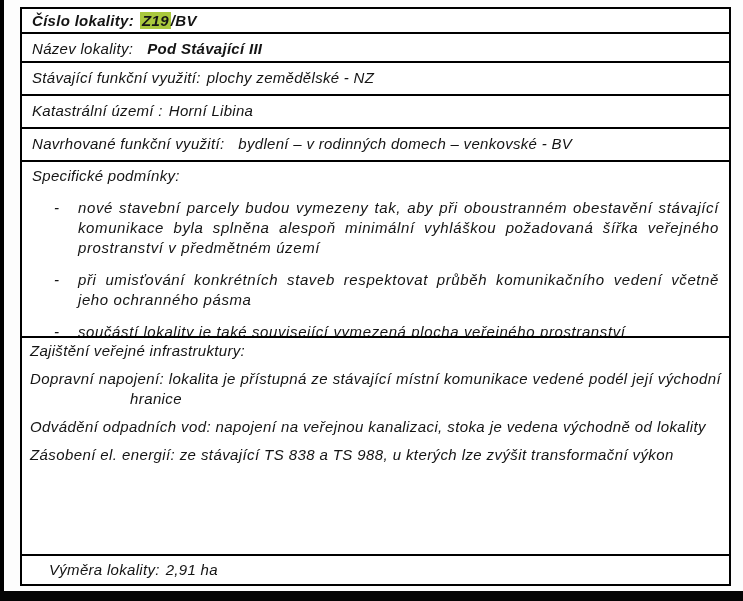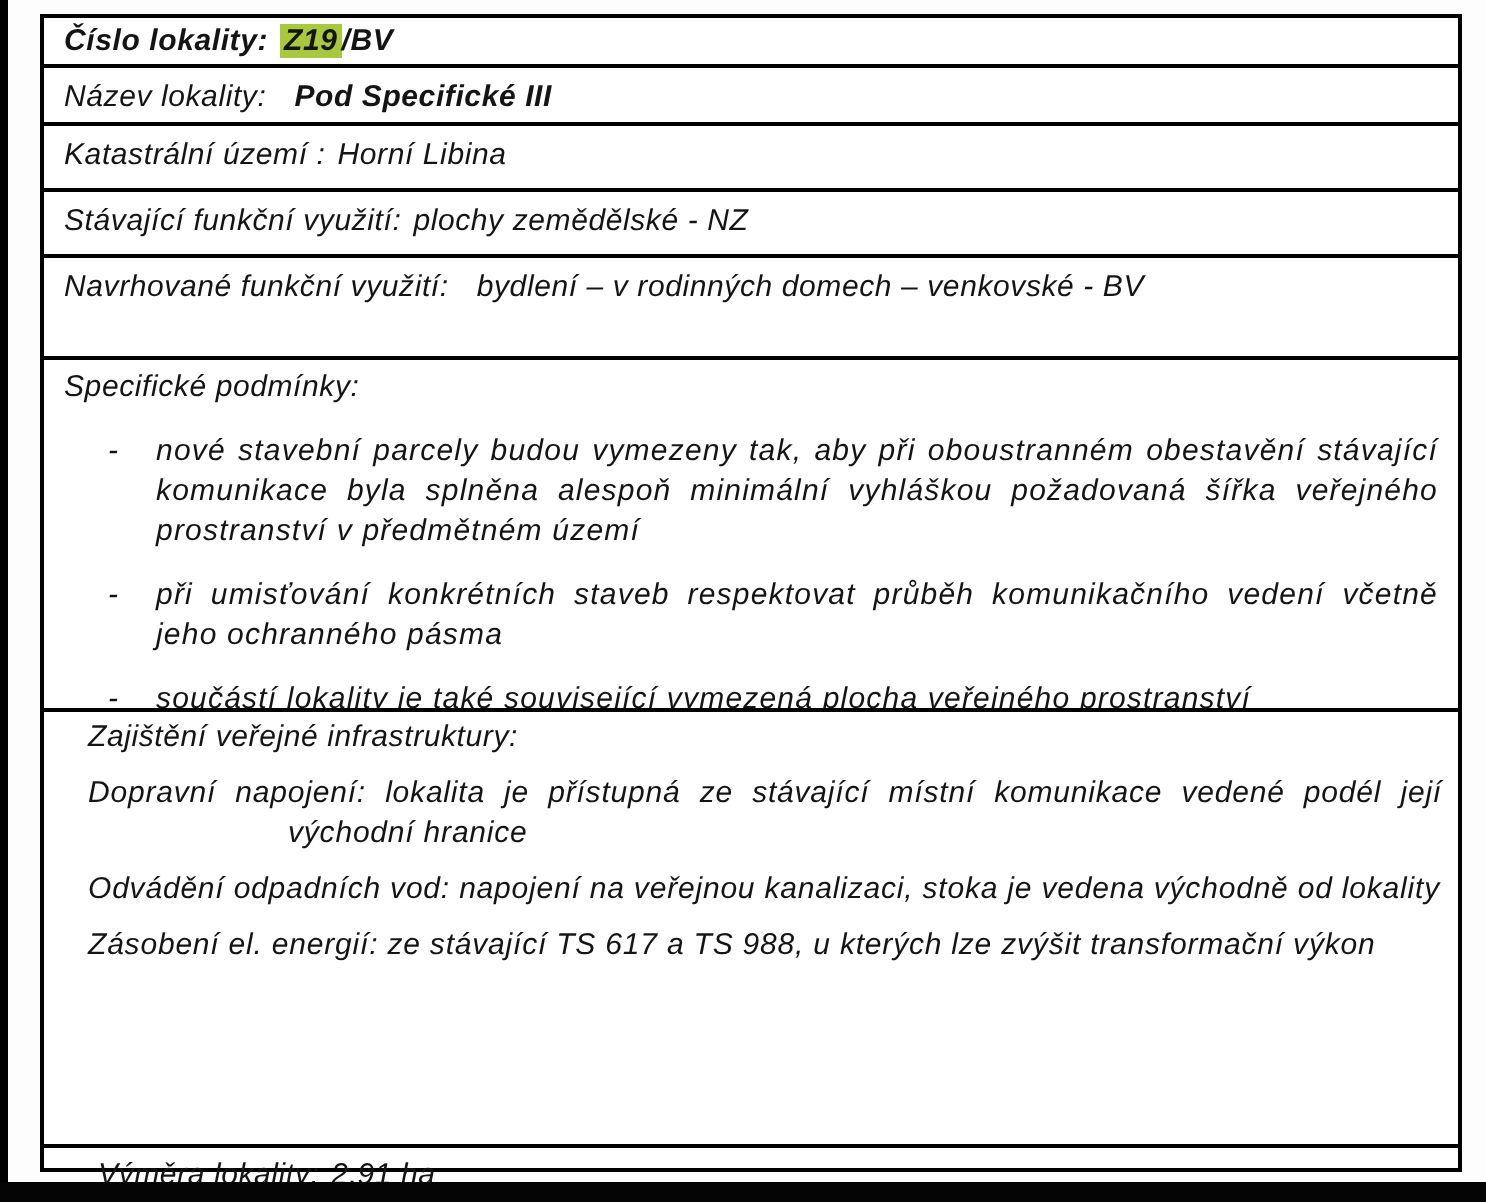--- a/index.html
+++ b/index.html
@@ -29,23 +29,23 @@
     border-bottom:2px solid #000;
     padding:6px 10px 0 10px;
     overflow:hidden;
     white-space:nowrap;
   }
   .row:last-child{border-bottom:none;}
   .r1{height:25px;padding-top:3px;}
   .r2{height:29px;}
   .r3{height:33px;}
   .r4{height:33px;}
-  .r5{height:51px;}
+  .r5{height:33px;}
   .r6{height:176px;padding-top:4px;white-space:normal;}
-  .r7{height:218px;padding:3px 8px 0 22px;white-space:normal;}
+  .r7{height:218px;padding:3px 8px 0 8px;white-space:normal;}
   .r8{height:28px;padding-top:5px;padding-left:27px;}
   .lbl{margin-right:6px;}
   .lbl-bold{font-weight:bold;margin-right:6px;}
   .gap-wide{margin-right:14px;font-style:italic;}
   .val-bold{font-weight:bold;}
   .hl{
     font-weight:bold;
     padding:0 2px;
   }
   .heading{line-height:20px;}
@@ -73,29 +73,29 @@
 <body>
 
 <div class="page">
   <div class="doc-table">
 
     <div class="row r1">
       <span class="lbl-bold">Číslo lokality:</span><span class="hl" style="background: rgb(169, 200, 61);">Z19</span><span class="val-bold">/BV</span>
     </div>
 
     <div class="row r2">
-      <span class="lbl gap-wide">Název lokality:</span><span class="val-bold">Pod Specifické III</span>
+      <span class="lbl gap-wide">Název lokality:</span><span class="val-bold">Pod Stávající III</span>
+    </div>
+
+    <div class="row r4">
+      <span class="lbl">Stávající funkční využití:</span><span>plochy zemědělské  - NZ</span>
     </div>
 
     <div class="row r3">
       <span class="lbl">Katastrální území :</span><span>Horní Libina</span>
-    </div>
-
-    <div class="row r4">
-      <span class="lbl">Stávající funkční využití:</span><span>plochy zemědělské  - NZ</span>
     </div>
 
     <div class="row r5">
       <span class="lbl gap-wide">Navrhované funkční využití:</span><span>bydlení – v rodinných domech – venkovské - BV</span>
     </div>
 
     <div class="row r6">
       <div class="heading">Specifické podmínky:</div>
       <div class="bullet">
         <span class="dash">-</span>
@@ -108,21 +108,21 @@
       <div class="bullet">
         <span class="dash">-</span>
         <span>součástí lokality je také související vymezená plocha veřejného prostranství</span>
       </div>
     </div>
 
     <div class="row r7">
       <div class="heading">Zajištění veřejné infrastruktury:</div>
       <p class="infra">Dopravní napojení: lokalita je přístupná ze stávající místní komunikace vedené podél její východní hranice</p>
       <p class="infra">Odvádění odpadních vod: napojení na veřejnou kanalizaci, stoka je vedena východně od lokality</p>
-      <p class="infra">Zásobení el. energií: ze stávající TS 617 a TS 988, u kterých lze zvýšit transformační výkon</p>
+      <p class="infra">Zásobení el. energií: ze stávající TS 838 a TS 988, u kterých lze zvýšit transformační výkon</p>
     </div>
 
     <div class="row r8">
       <span class="lbl">Výměra lokality:</span><span>2,91 ha</span>
     </div>
 
   </div>
 </div>
 
 <div class="scan-edge-bottom"></div>

